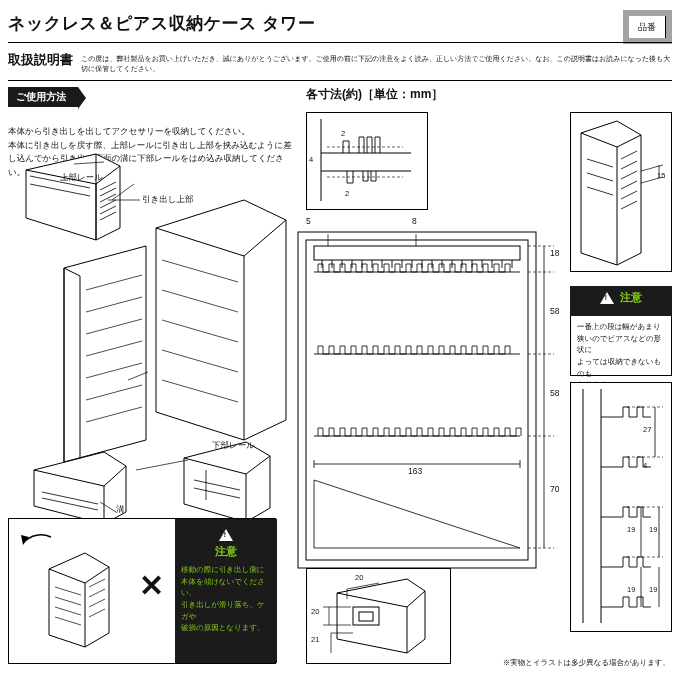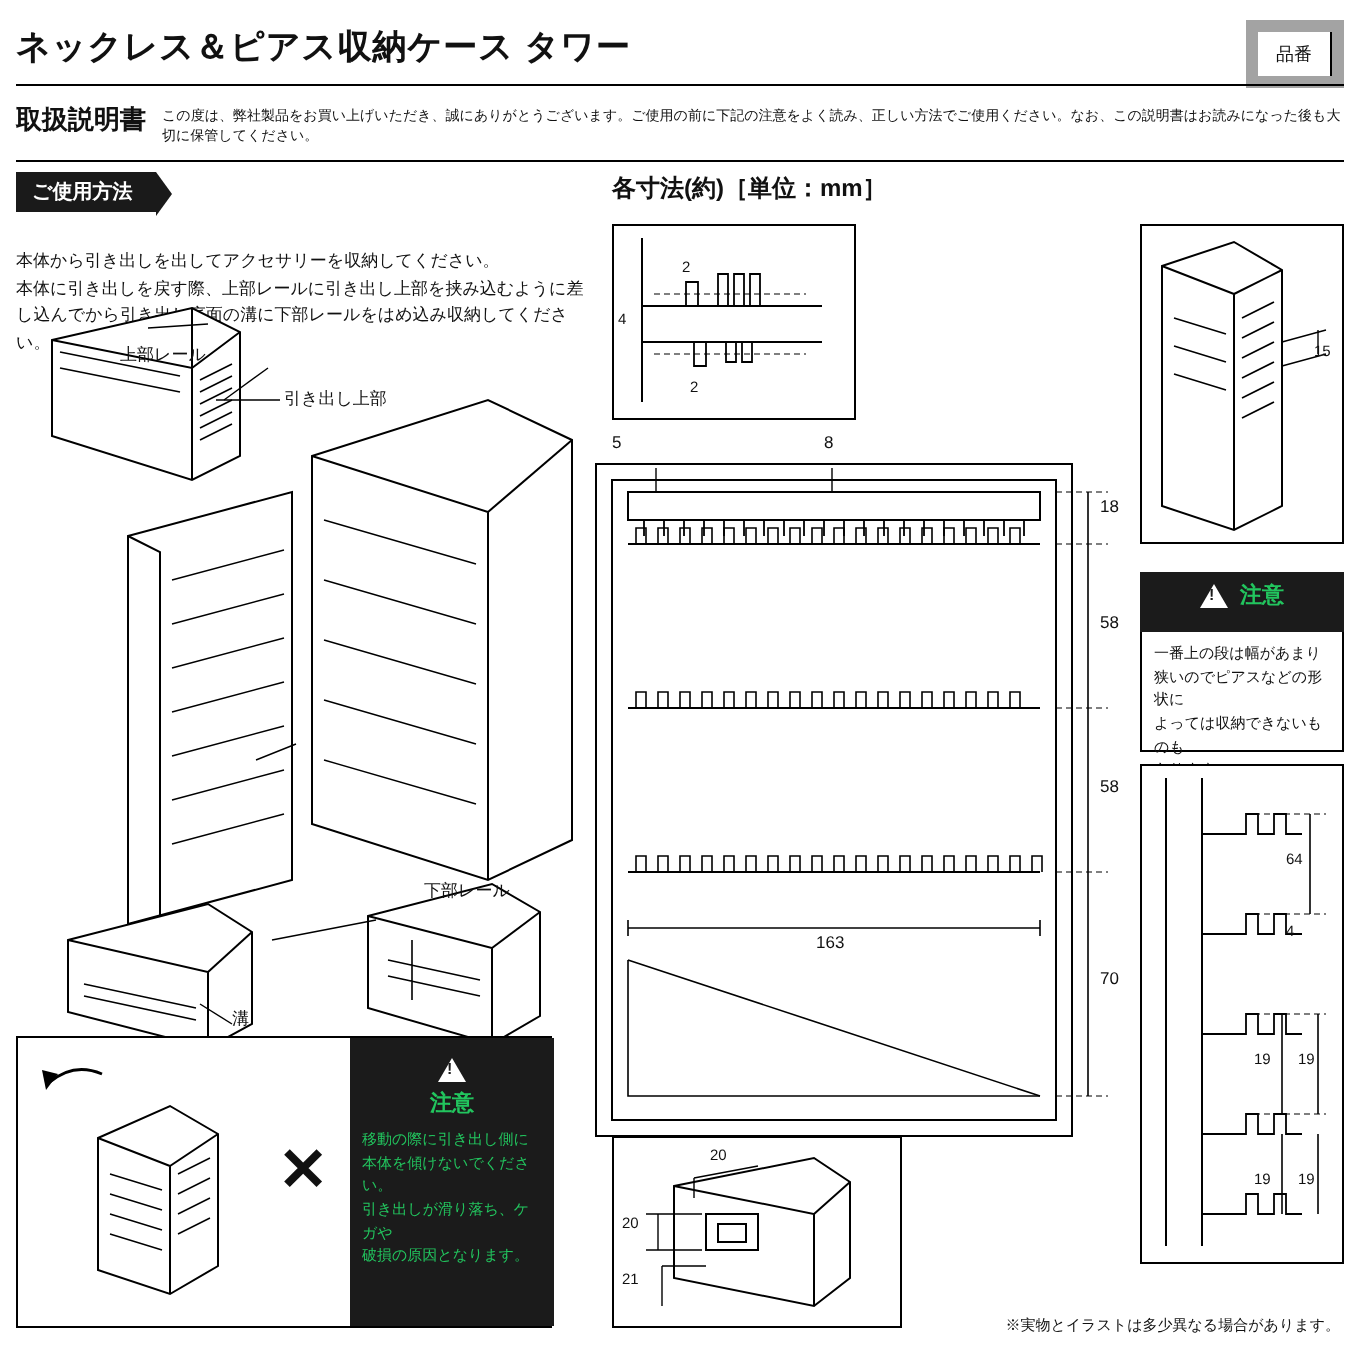--- a/index.html
+++ b/index.html
@@ -124,21 +124,21 @@
   .lbl {
     position: absolute;
     font-size: 8.5px;
     white-space: nowrap;
   }
   .lbl-s { font-size: 7.5px; }
   svg { display: block; }
   
   .caution-black {
     background: #1b1b1b;
-    color: #22c55e;
+    color: #84cc16;
   }
   .caution-head {
     display: flex;
     align-items: center;
     justify-content: center;
     gap: 6px;
     font-size: 11px;
     font-weight: bold;
     padding: 4px 0;
   }
@@ -450,21 +450,21 @@
         </g>
         <g stroke-width="0.8">
           <path d="M84,24 L84,74"></path>
           <path d="M70,124 L70,174"></path>
           <path d="M88,124 L88,174"></path>
           <path d="M70,184 L70,224"></path>
           <path d="M88,184 L88,224"></path>
         </g>
       </g>
     </svg>
-    <div class="lbl lbl-s" style="left:72px;top:42px">64</div>
+    <div class="lbl lbl-s" style="left:72px;top:42px">27</div>
     <div class="lbl lbl-s" style="left:72px;top:78px">4</div>
     <div class="lbl lbl-s" style="left:56px;top:142px">19</div>
     <div class="lbl lbl-s" style="left:78px;top:142px">19</div>
     <div class="lbl lbl-s" style="left:56px;top:202px">19</div>
     <div class="lbl lbl-s" style="left:78px;top:202px">19</div>
   </div>
 
   <div class="footnote">※実物とイラストは多少異なる場合があります。</div>
 
 </div>

